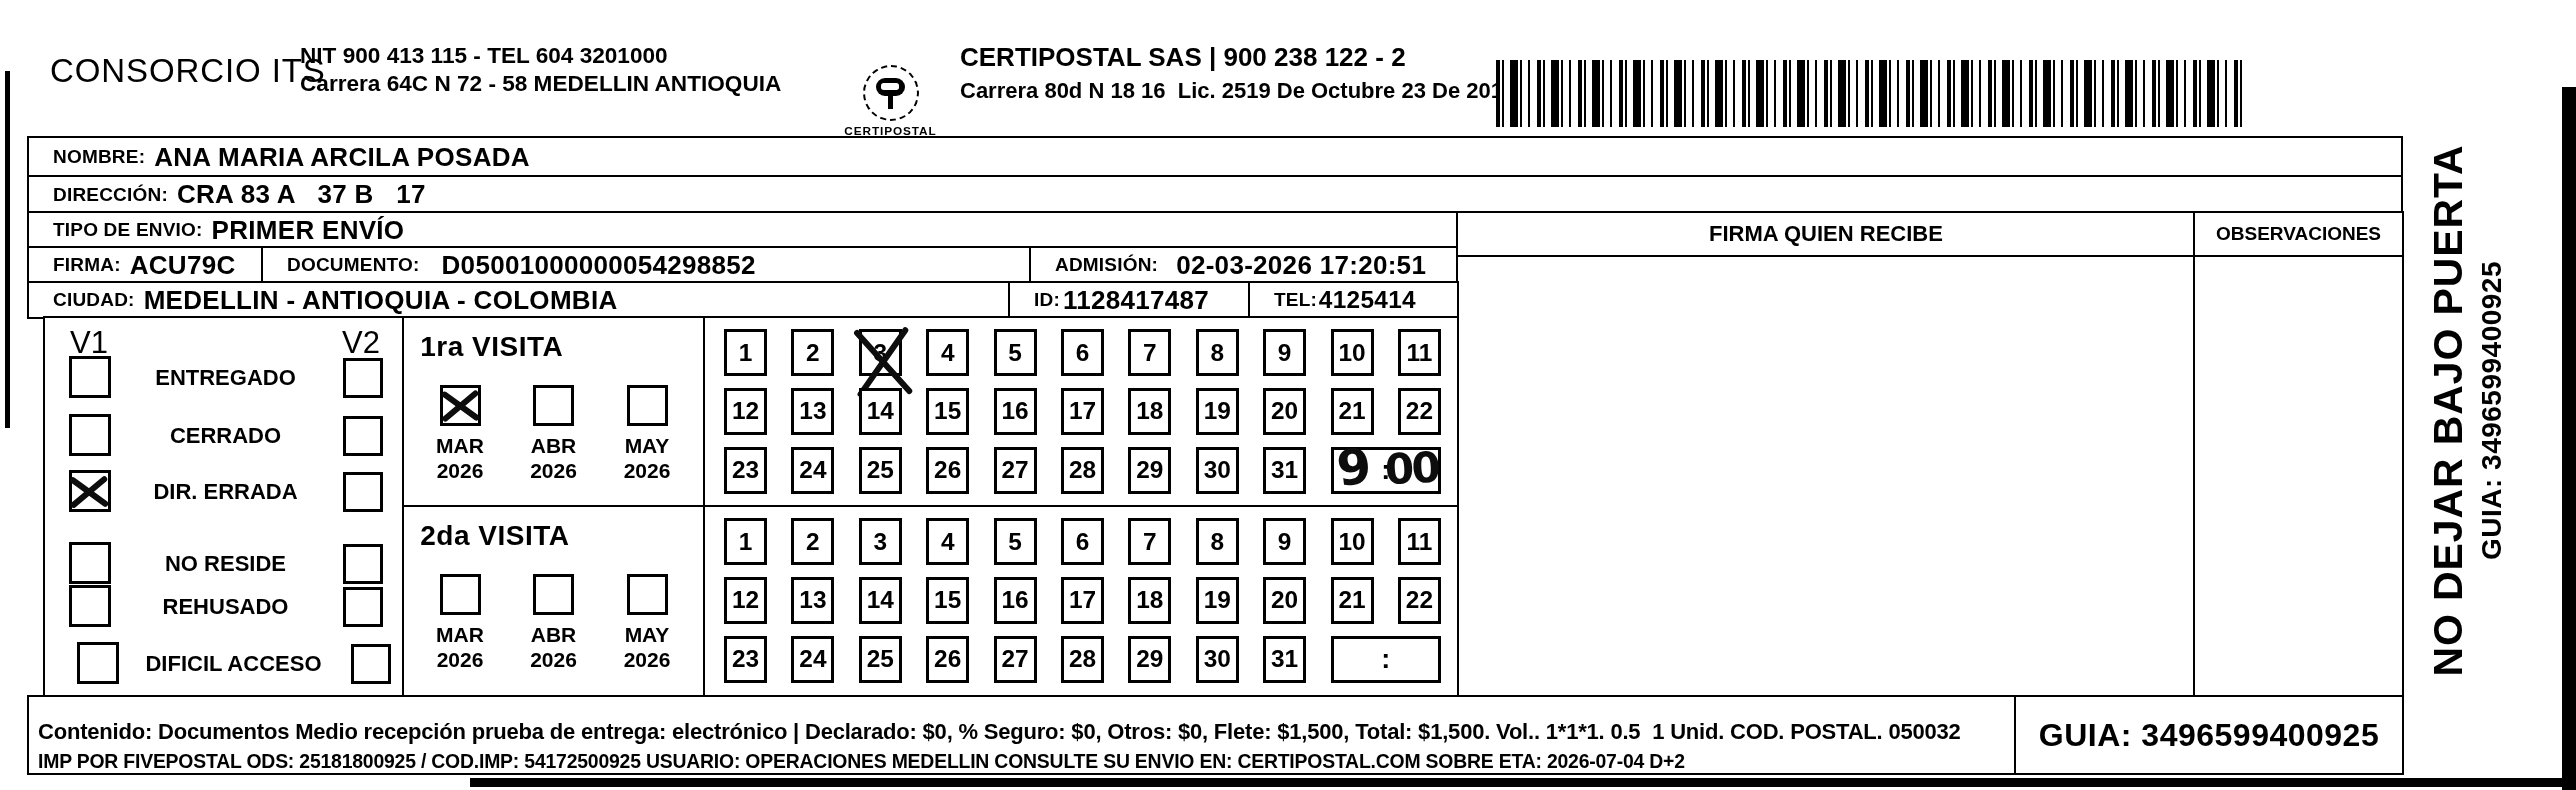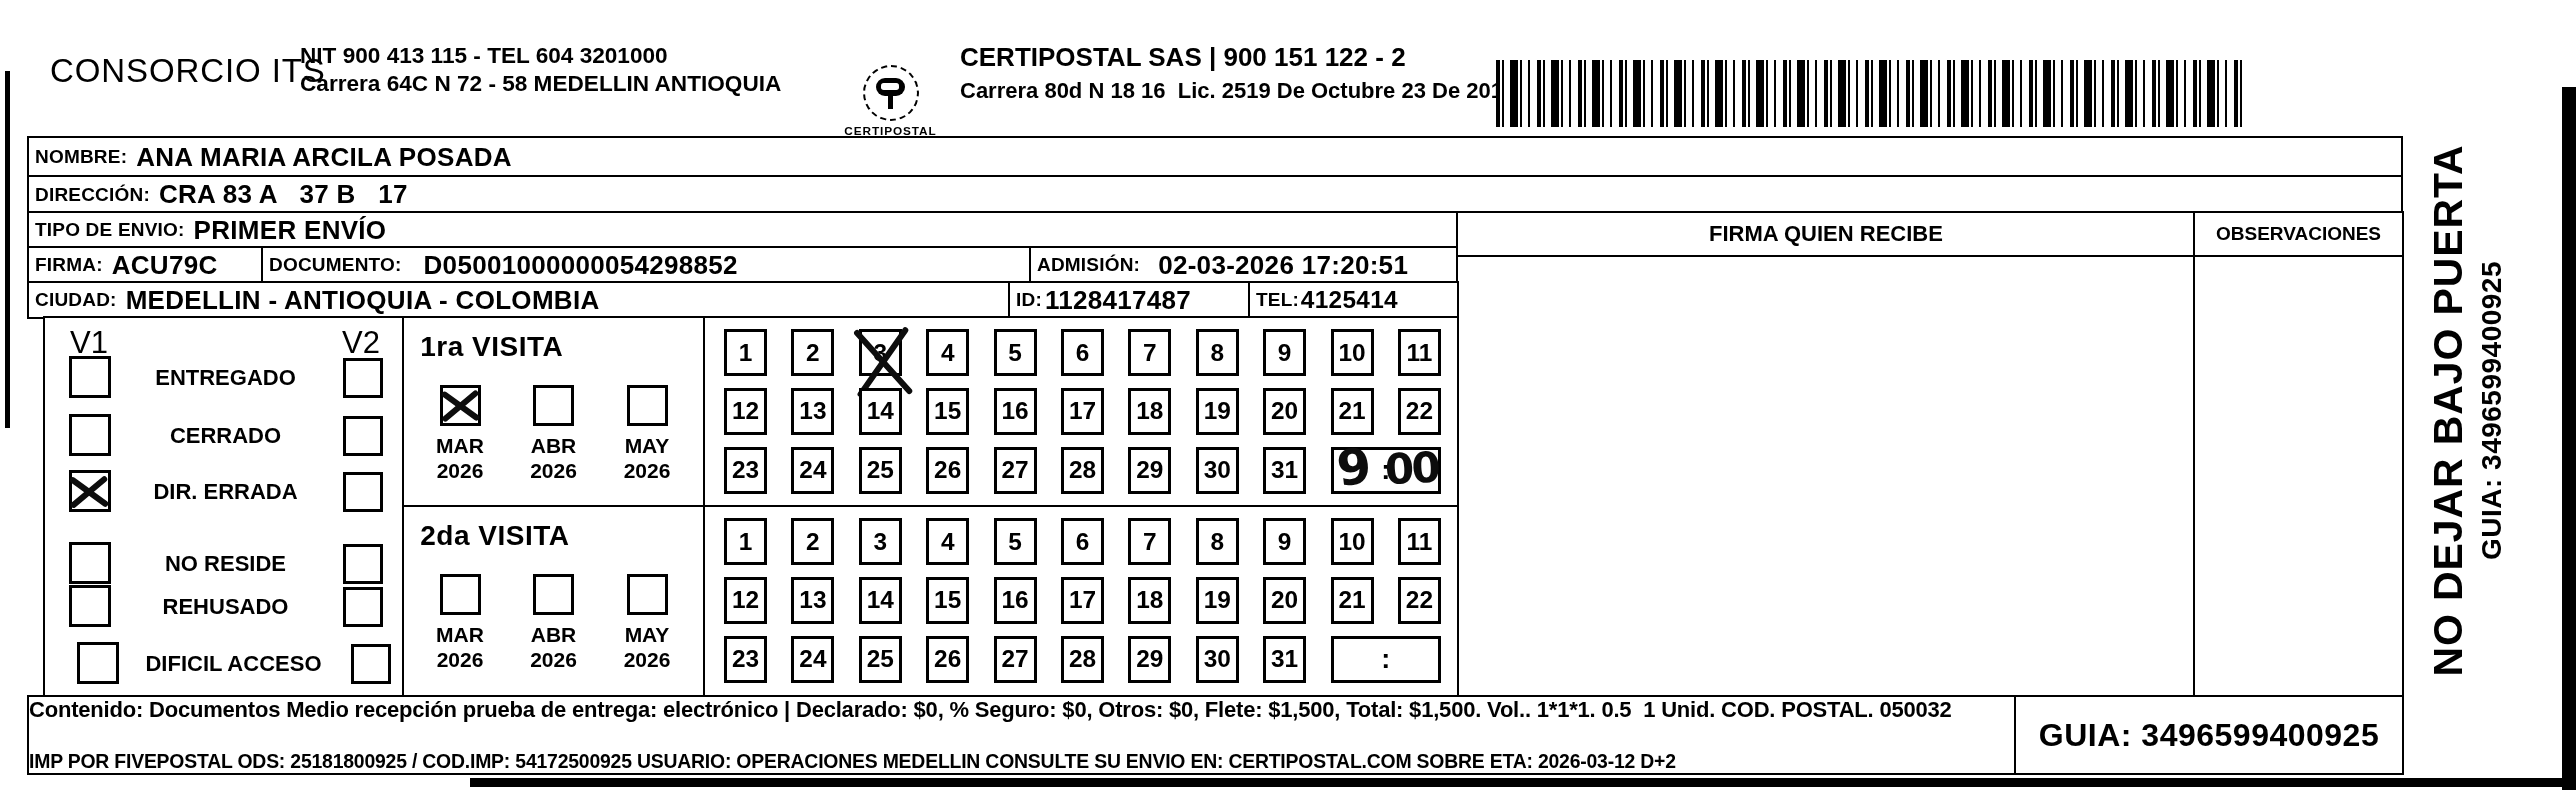--- a/index.html
+++ b/index.html
@@ -1,20 +1,20 @@
 <!DOCTYPE html>
 <html style="font-size:14.5px"><head>
 <meta charset="utf-8">
 <style>
   html,body{margin:0;padding:0;background:#e8e8e8;}
   .sheet{position:relative;width:2576px;height:790px;background:#fff;overflow:hidden;
          font-family:"Liberation Sans",sans-serif;color:#000;}
   .abs{position:absolute;box-sizing:border-box;}
   .cell{position:absolute;box-sizing:border-box;border:2.7px solid #000;background:#fff;
-        display:flex;align-items:center;padding-left:6px;}
+        display:flex;align-items:center;padding-left:24px;}
   .flabel{font-size:19px;font-weight:700;letter-spacing:0.2px;white-space:nowrap;}
   .fvalue{font-size:26px;font-weight:700;margin-left:9px;white-space:nowrap;letter-spacing:0.3px;}
   
   .company{font-size:33px;font-weight:400;letter-spacing:0.9px;}
   .hinfo{font-size:22.6px;font-weight:700;line-height:28px;white-space:nowrap;}
   .carrier1{font-size:26px;font-weight:700;white-space:nowrap;}
   .carrier2{font-size:22px;font-weight:700;white-space:nowrap;margin-top:5.4px;}
   .logo-wrap{width:127px;text-align:center;}
   .logo-circle{width:52px;height:52px;border:2.7px dashed #000;border-radius:50%;
                margin:0 auto;display:flex;align-items:flex-start;justify-content:center;position:relative;}
@@ -87,21 +87,21 @@
     <div>Carrera 64C N 72 - 58 MEDELLIN ANTIOQUIA</div>
   </div>
   <div class="abs logo-wrap" style="left:827px;top:65px;">
     <div class="logo-circle">
         <div class="logo-mark"></div>
       </div>
     <div class="logo-caption">CERTIPOSTAL</div>
     <div class="logo-dash"></div>
   </div>
   <div class="abs" style="left:960px;top:42px;">
-    <div class="carrier1">CERTIPOSTAL SAS | 900 151 122 - 2</div>
+    <div class="carrier1">CERTIPOSTAL SAS | 900 238 122 - 2</div>
     <div class="carrier2">Carrera 80d N 18 16&nbsp; Lic. 2519 De Octubre 23 De 2015</div>
   </div>
   <div class="abs barcode" style="left:1496px;top:60px;width:749px;height:67px;"></div>
 
   <div class="cell" style="left:27px;top:136px;width:2376px;height:42px;">
     <span class="flabel">NOMBRE:</span>
     <span class="fvalue">ANA MARIA ARCILA POSADA</span>
   </div>
   <div class="cell" style="left:27px;top:175px;width:2376px;height:39px;">
     <span class="flabel">DIRECCIÓN:</span>
@@ -303,23 +303,23 @@
       <div class="day-cell">27</div>
       <div class="day-cell">28</div>
       <div class="day-cell">29</div>
       <div class="day-cell">30</div>
       <div class="day-cell">31</div>
       <div class="time-cell">
         <span class="time-colon">:</span>
       </div>
     </div>
 
-  <div class="cell" style="left:27px;top:695px;width:1989px;height:80px;align-items:flex-start;flex-direction:column;justify-content:space-between;padding-left:0;">
+  <div class="cell" style="left:27px;top:695px;width:1989px;height:80px;align-items:flex-start;flex-direction:column;justify-content:flex-end;padding-left:9px;">
     <div class="foot-line1">Contenido: Documentos Medio recepción prueba de entrega: electrónico | Declarado: $0, % Seguro: $0, Otros: $0, Flete: $1,500, Total: $1,500. Vol.. 1*1*1. 0.5&nbsp; 1 Unid. COD. POSTAL. 050032</div>
-    <div class="foot-line2">IMP POR FIVEPOSTAL ODS: 25181800925 / COD.IMP: 54172500925 USUARIO: OPERACIONES MEDELLIN CONSULTE SU ENVIO EN: CERTIPOSTAL.COM SOBRE ETA: 2026-03-12 D+2</div>
+    <div class="foot-line2">IMP POR FIVEPOSTAL ODS: 25181800925 / COD.IMP: 54172500925 USUARIO: OPERACIONES MEDELLIN CONSULTE SU ENVIO EN: CERTIPOSTAL.COM SOBRE ETA: 2026-07-04 D+2</div>
   </div>
   <div class="cell guia-box" style="left:2014px;top:695px;width:390px;height:80px;">
     <span>GUIA: 3496599400925</span>
   </div>
 
   <div class="side-note" style="left:2188px;top:358px;">
     <div class="side-line1">NO DEJAR BAJO PUERTA</div>
     <div class="side-line2">GUIA: 3496599400925</div>
   </div>
 

